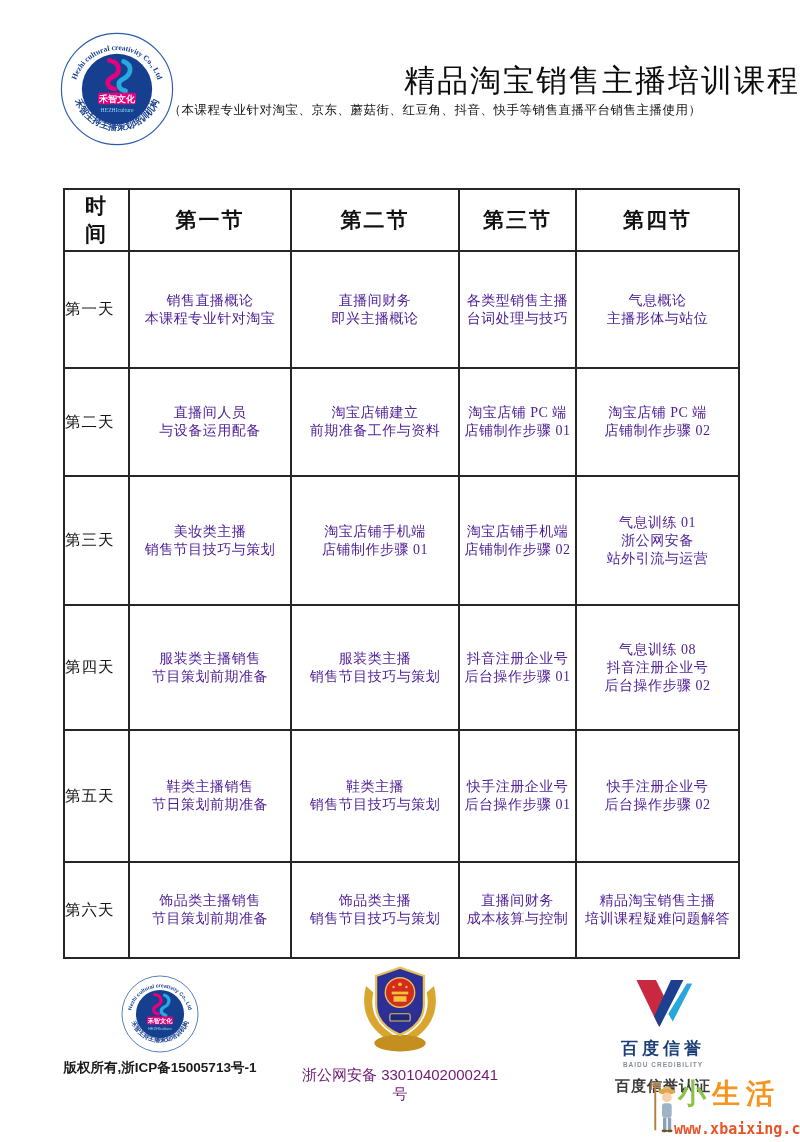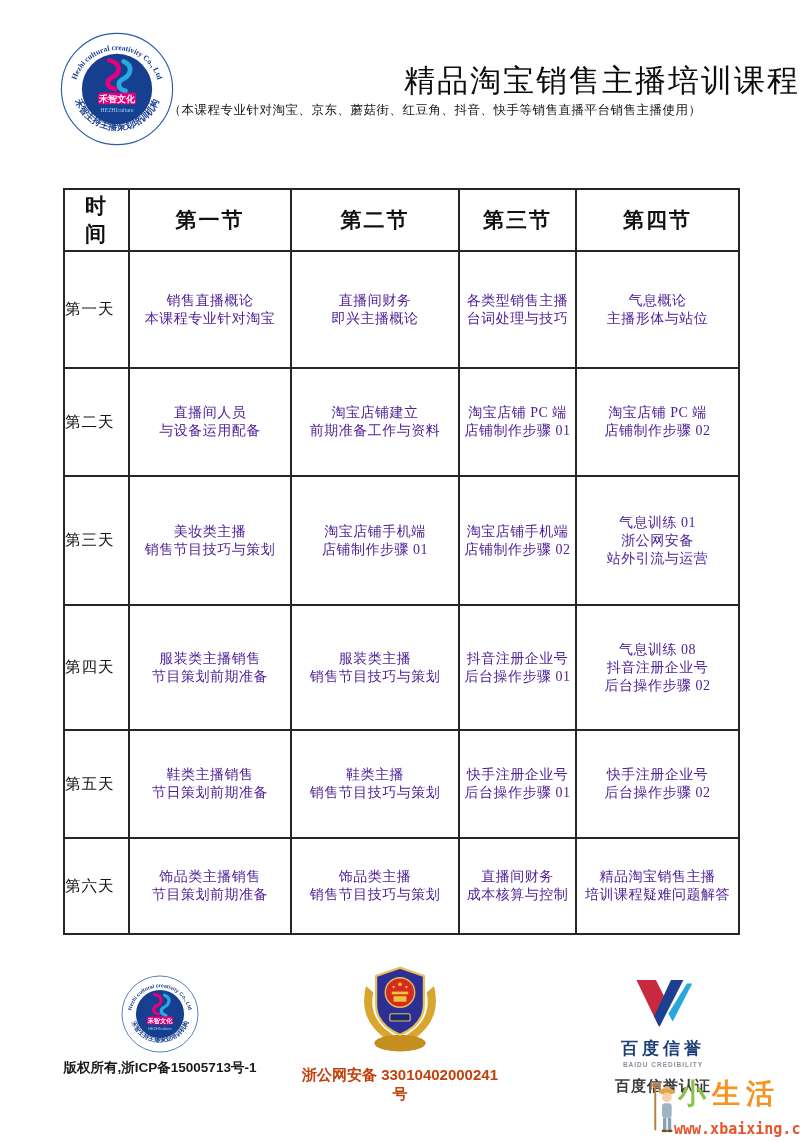--- a/index.html
+++ b/index.html
@@ -14,36 +14,36 @@
 
   
   .course-table{position:absolute;left:63px;top:188px;width:675px;border-collapse:collapse;table-layout:fixed;}
   .course-table th,.course-table td{border:2px solid #262626;padding:0;vertical-align:middle;}
   .course-table thead tr{height:62px;}
   .course-table th{font-size:21px;font-weight:bold;letter-spacing:2px;color:#111;}
   #course-body tr:nth-child(1){height:117px;}
   #course-body tr:nth-child(2){height:108px;}
   #course-body tr:nth-child(3){height:129px;}
   #course-body tr:nth-child(4){height:125px;}
-  #course-body tr:nth-child(5){height:108px;}
+  #course-body tr:nth-child(5){height:132px;}
   #course-body tr:nth-child(6){height:96px;}
   .day-cell{text-align:left;font-size:15.5px;letter-spacing:1px;color:#161616;}
   .cell-lines{display:flex;flex-direction:column;justify-content:space-evenly;height:100%;text-align:center;}
   .cell-line{font-size:14px;letter-spacing:.5px;color:#4c1d95;}
 
   
   .seal{position:absolute;text-align:center;font-family:"Liberation Sans","DejaVu Sans",sans-serif;}
   .seal-hezhi{left:55px;top:975px;width:210px;}
   .seal-police{left:300px;top:962px;width:200px;}
   .seal-baidu{left:583px;top:975px;width:160px;}
   .seal-logo-small{width:78px;height:78px;margin:0 auto;}
   .police-badge{width:92px;height:96px;margin:0 auto;}
   .baidu-v{width:62px;height:56px;margin:0 auto;}
   .copyright-text{margin-top:6px;font-size:13.5px;font-weight:bold;color:#1a1a1a;}
-  .police-text{margin-top:4px;font-size:15px;font-weight:bold;color:#c2410c;}
+  .police-text{margin-top:4px;font-size:15px;font-weight:normal;color:#701a75;}
   .baidu-title{margin-top:2px;font-size:17px;font-weight:bold;letter-spacing:4px;color:#1d3f77;}
   .baidu-sub{margin-top:1px;font-size:6.5px;letter-spacing:1px;color:#8a8f98;font-weight:bold;}
   .baidu-cert{margin-top:9px;font-size:15px;font-weight:bold;color:#3a3a3a;letter-spacing:1px;}
 
   
   .watermark{position:absolute;right:2px;bottom:2px;width:150px;height:62px;}
   .wm-farmer{position:absolute;left:0;bottom:2px;width:30px;height:58px;}
   .wm-text{position:absolute;left:30px;top:2px;font-family:"Liberation Sans","DejaVu Sans",sans-serif;
            font-weight:bold;font-size:28px;letter-spacing:6px;line-height:1;}
   .wm-url{position:absolute;left:26px;bottom:2px;font-family:"DejaVu Sans Mono","Liberation Mono",monospace;

